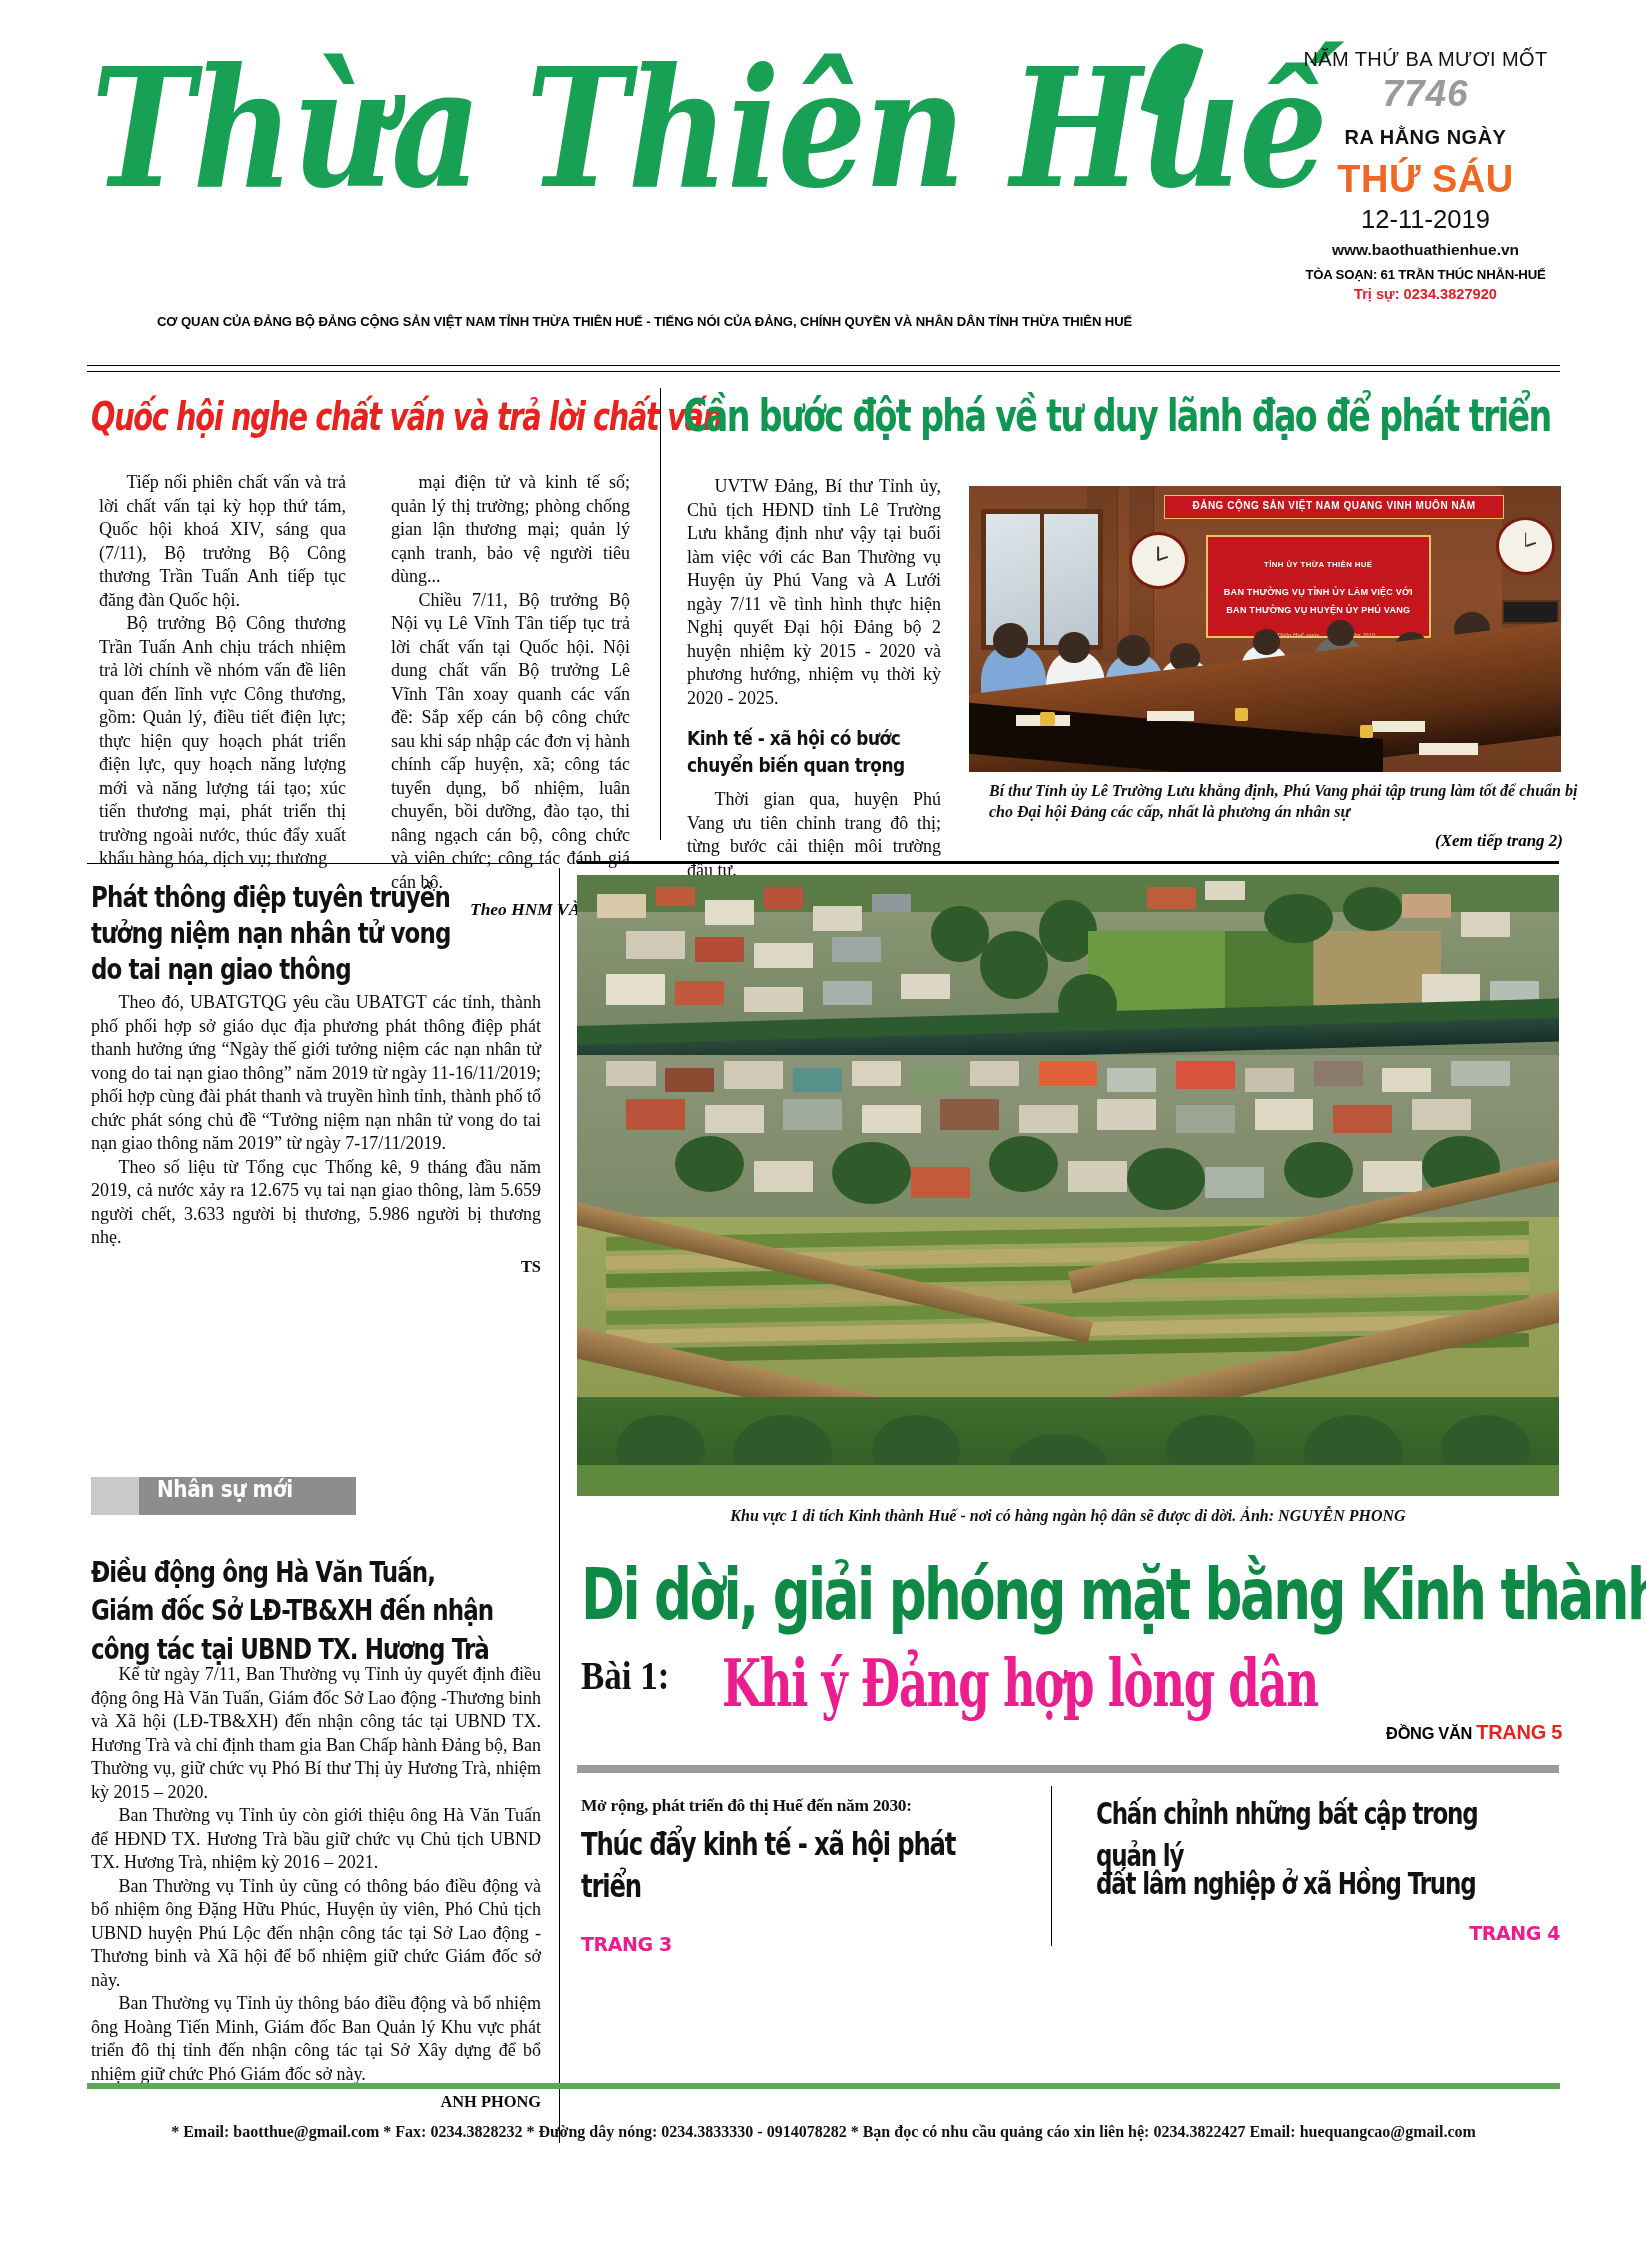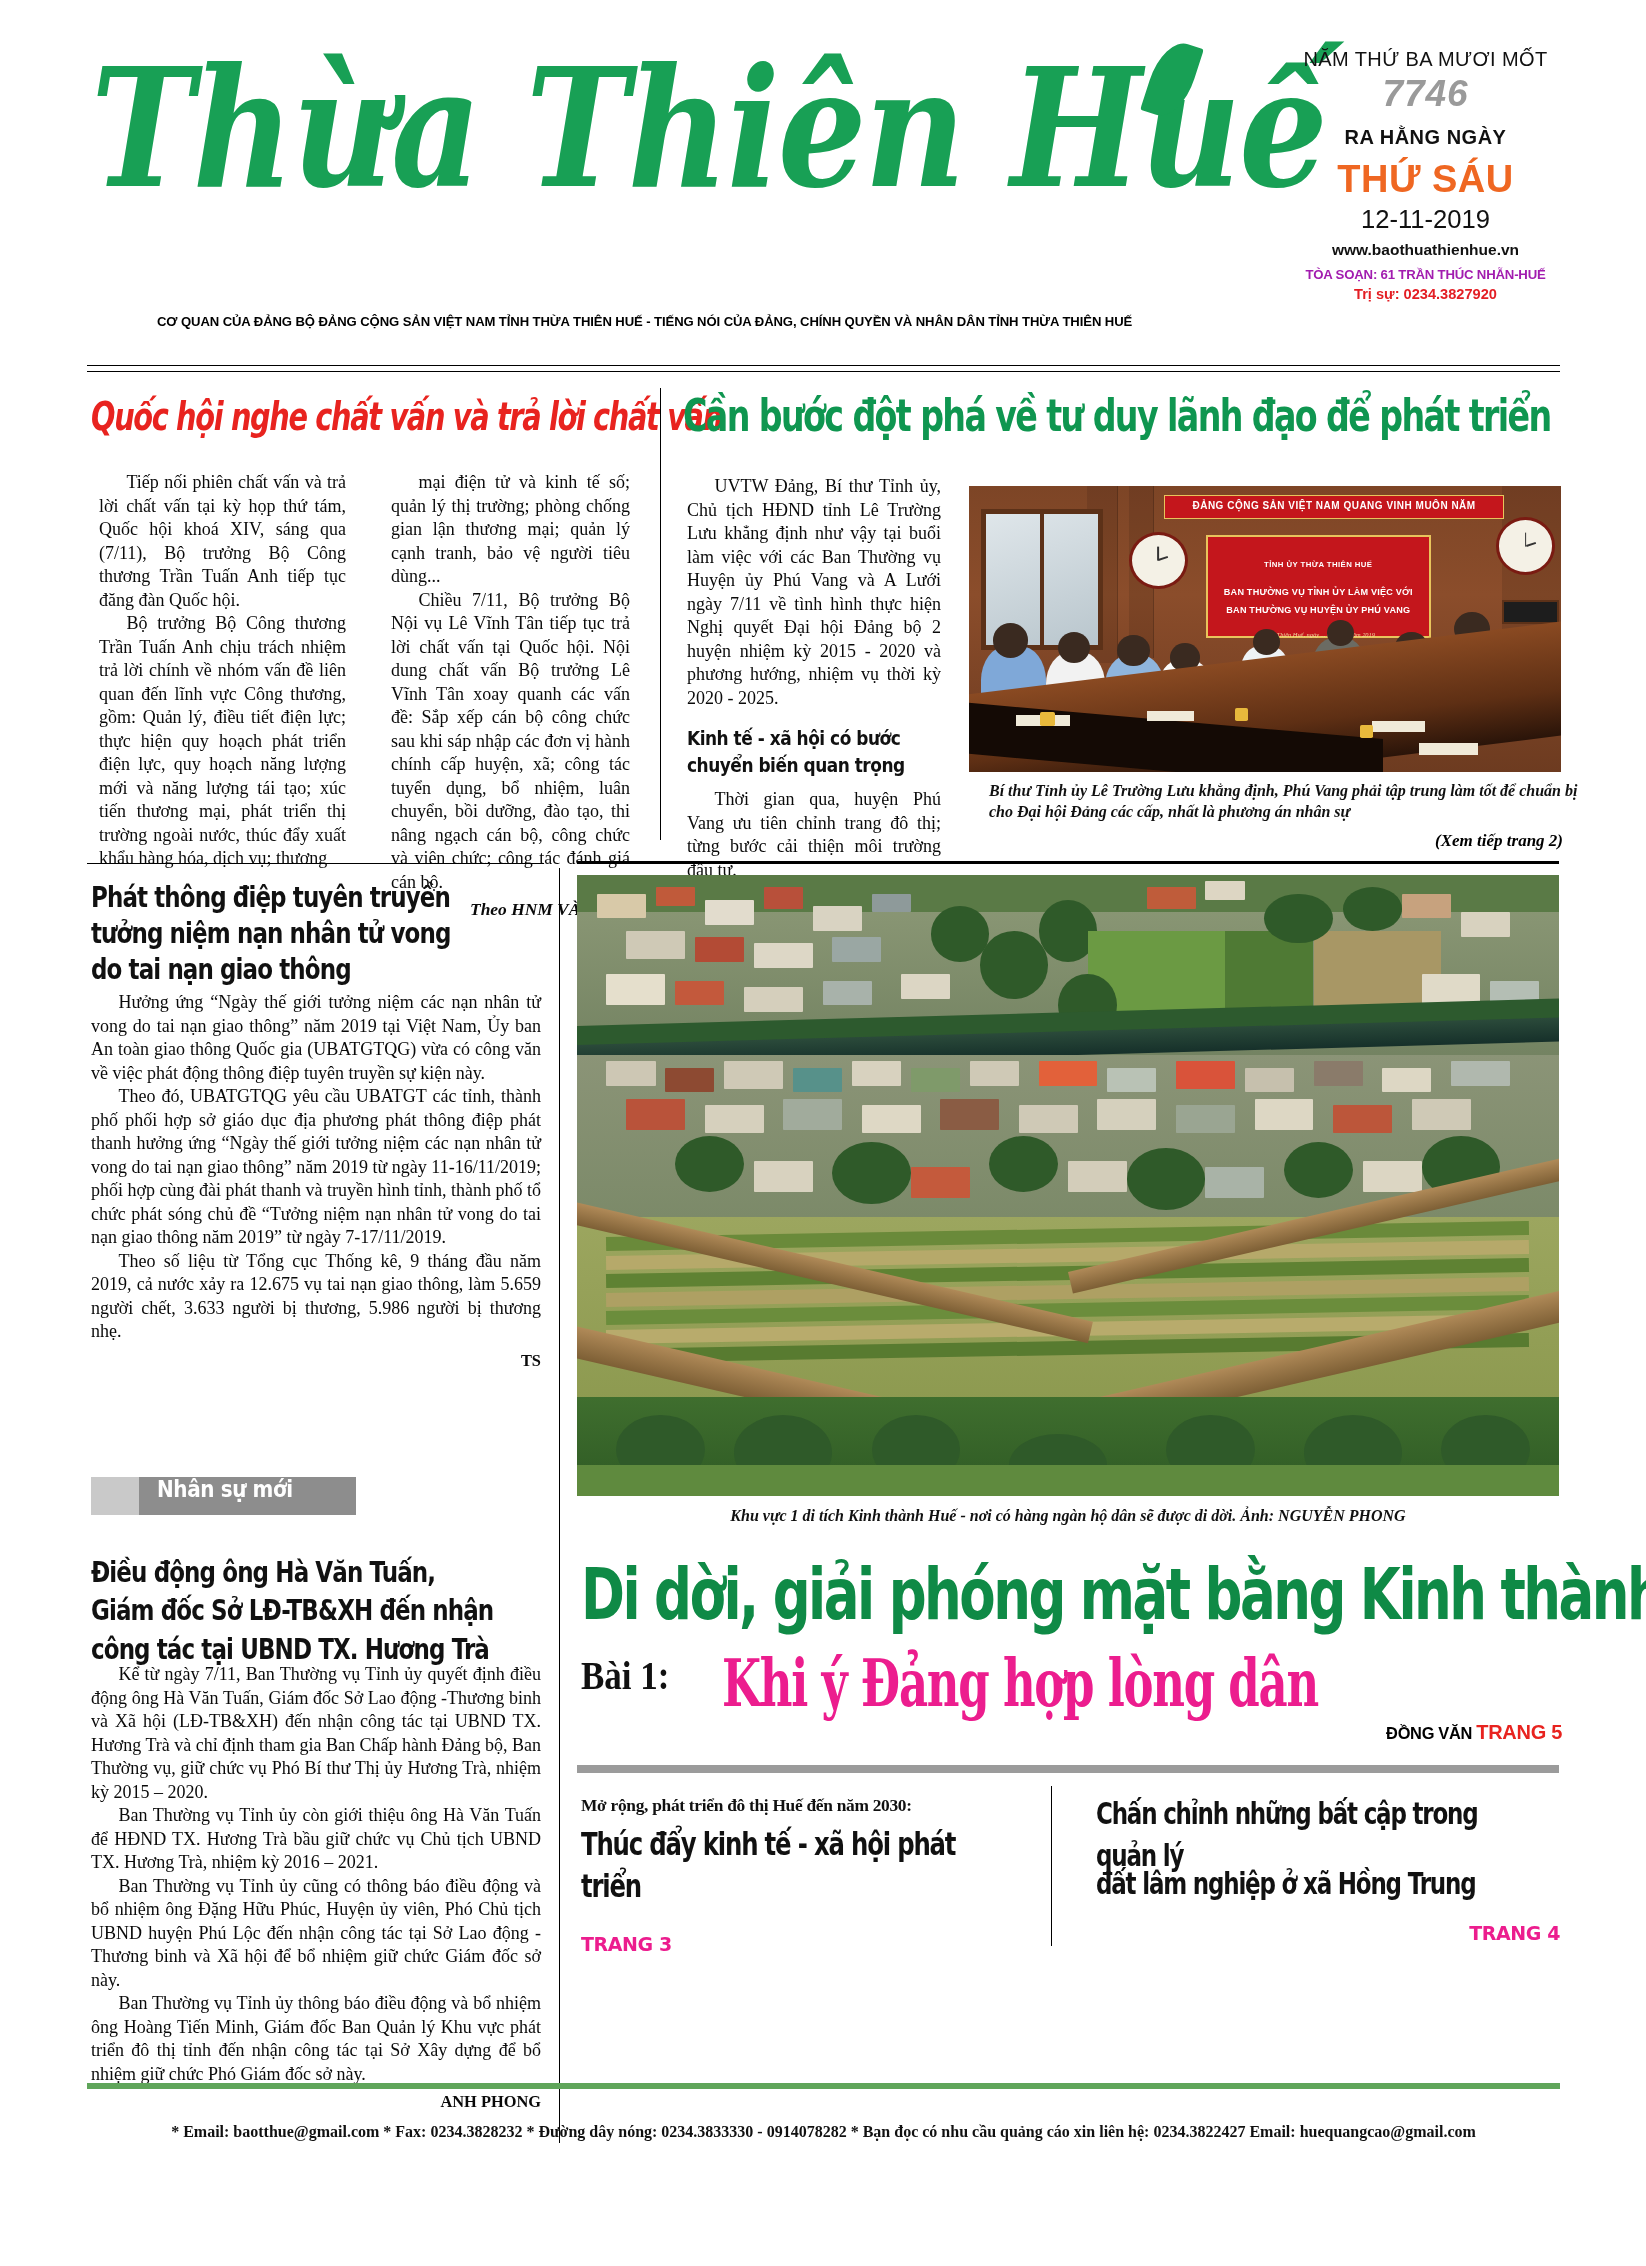--- a/index.html
+++ b/index.html
@@ -40,21 +40,21 @@
   .mr-num{font-family:"Liberation Sans", sans-serif;font-weight:bold;font-style:italic;
     font-size:37px;color:#9a9a9a;letter-spacing:0.9px;margin-top:1.8px;}
   .mr-daily{font-family:"Liberation Sans", sans-serif;font-weight:bold;font-size:20px;
     letter-spacing:0.5px;margin-top:11px;color:#111;}
   .mr-day{font-family:"Liberation Sans", sans-serif;font-weight:bold;font-size:38px;
     color:#ef6722;letter-spacing:0.5px;margin-top:9.1px;}
   .mr-date{font-family:"Liberation Sans", sans-serif;font-size:25.6px;margin-top:3.7px;color:#111;}
   .mr-web{font-family:"Liberation Sans", sans-serif;font-weight:bold;font-size:15.5px;
     margin-top:7.3px;color:#111;}
   .mr-addr{font-family:"Liberation Sans", sans-serif;font-weight:bold;font-size:13.2px;
-    color:#a21caf;margin-top:8.2px;letter-spacing:-0.2px;}
+    color:#000000;margin-top:8.2px;letter-spacing:-0.2px;}
   .mr-tel{font-family:"Liberation Sans", sans-serif;font-weight:bold;font-size:14.6px;
     color:#e31e24;margin-top:3.7px;}
 
   
   .rule-green{position:absolute;height:5.5px;background:#5fa55a;}
   .rule-black{position:absolute;height:2.7px;background:#000;}
   .rule-thin{position:absolute;height:1.4px;background:#000;}
   .rule-gray{position:absolute;height:8.2px;background:#9b9b9b;}
   .vrule{position:absolute;width:1.4px;background:#000;}
 
@@ -317,21 +317,20 @@
 
   <div class="vrule" style="left:559px;top:868px;height:1275px;"></div>
 
   <div class="hl-black" style="position:absolute;left:91px;top:879px;width:457px;">
     <div>Phát thông điệp tuyên truyền</div>
     <div>tưởng niệm nạn nhân tử vong</div>
     <div>do tai nạn giao thông</div>
   </div>
 
   <div class="body-col" style="position:absolute;left:91px;top:991px;width:450px;">
-    <p>Hưởng ứng “Ngày thế giới tưởng niệm các nạn nhân tử vong do tai nạn giao thông” năm 2019 tại Việt Nam, Ủy ban An toàn giao thông Quốc gia (UBATGTQG) vừa có công văn về việc phát động thông điệp tuyên truyền sự kiện này.</p>
     <p>Theo đó, UBATGTQG yêu cầu UBATGT các tỉnh, thành phố phối hợp sở giáo dục địa phương phát thông điệp phát thanh hưởng ứng “Ngày thế giới tưởng niệm các nạn nhân tử vong do tai nạn giao thông” năm 2019 từ ngày 11-16/11/2019; phối hợp cùng đài phát thanh và truyền hình tỉnh, thành phố tổ chức phát sóng chủ đề “Tưởng niệm nạn nhân tử vong do tai nạn giao thông năm 2019” từ ngày 7-17/11/2019.</p>
     <p>Theo số liệu từ Tổng cục Thống kê, 9 tháng đầu năm 2019, cả nước xảy ra 12.675 vụ tai nạn giao thông, làm 5.659 người chết, 3.633 người bị thương, 5.986 người bị thương nhẹ.</p>
     <div class="sig" style="margin-top:5.5px;">TS</div>
   </div>
 
   <div class="tag" style="left:91px;top:1477px;width:265px;">
     <span>Nhân sự mới</span>
   </div>
 
   <div class="hl-black" style="position:absolute;left:91px;top:1553px;width:461px;font-size:23px;line-height:32px;">

